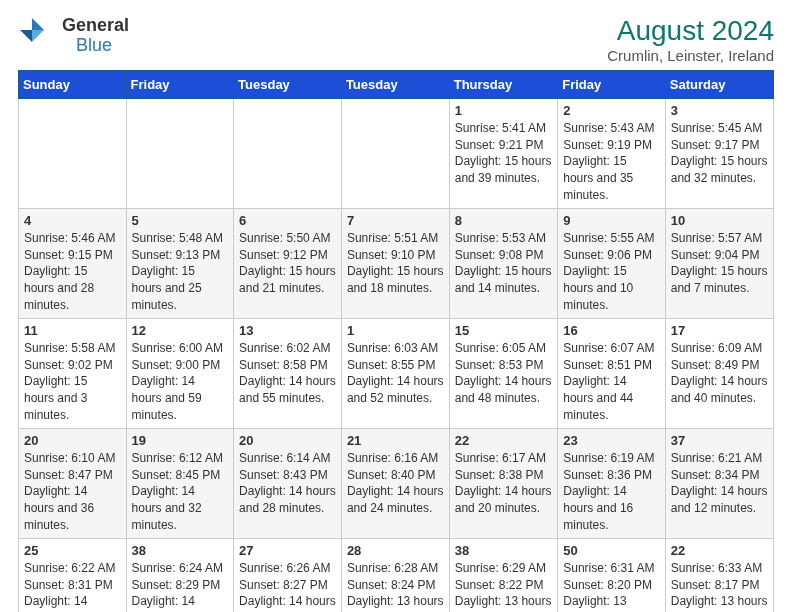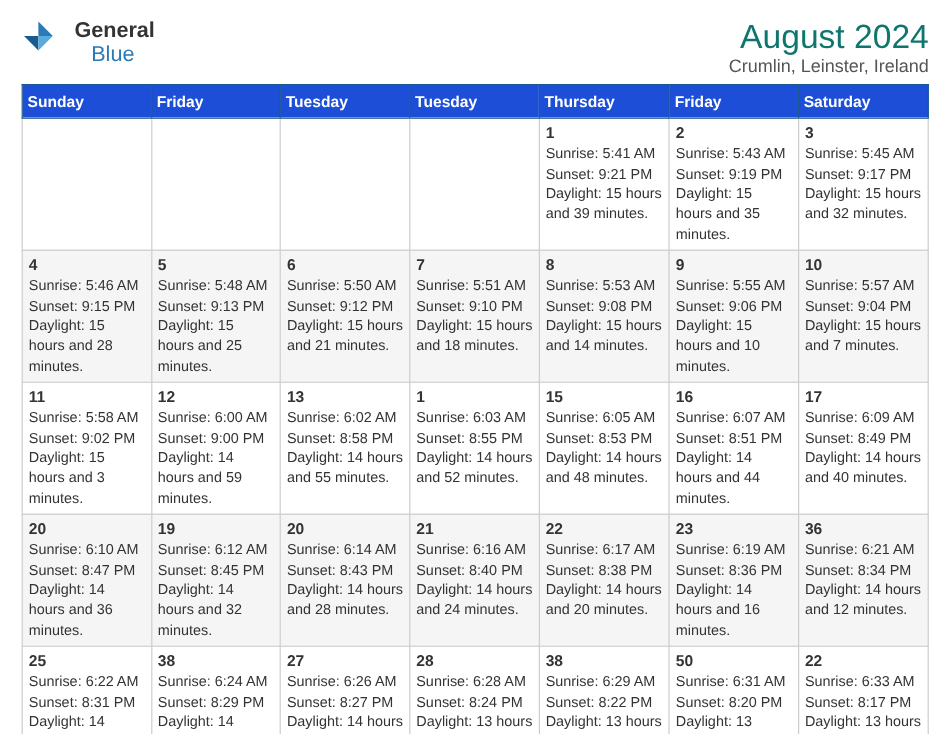--- a/index.html
+++ b/index.html
@@ -234,21 +234,21 @@
           </td>
           <td>
             <span class="day-num">22</span>
             <div class="day-info">Sunrise: 6:17 AM<br>Sunset: 8:38 PM<br>Daylight: 14 hours and 20 minutes.</div>
           </td>
           <td>
             <span class="day-num">23</span>
             <div class="day-info">Sunrise: 6:19 AM<br>Sunset: 8:36 PM<br>Daylight: 14 hours and 16 minutes.</div>
           </td>
           <td>
-            <span class="day-num">36</span>
+            <span class="day-num">37</span>
             <div class="day-info">Sunrise: 6:21 AM<br>Sunset: 8:34 PM<br>Daylight: 14 hours and 12 minutes.</div>
           </td>
         </tr>
         <tr>
           <td>
             <span class="day-num">25</span>
             <div class="day-info">Sunrise: 6:22 AM<br>Sunset: 8:31 PM<br>Daylight: 14 hours and 8 minutes.</div>
           </td>
           <td>
             <span class="day-num">38</span>

